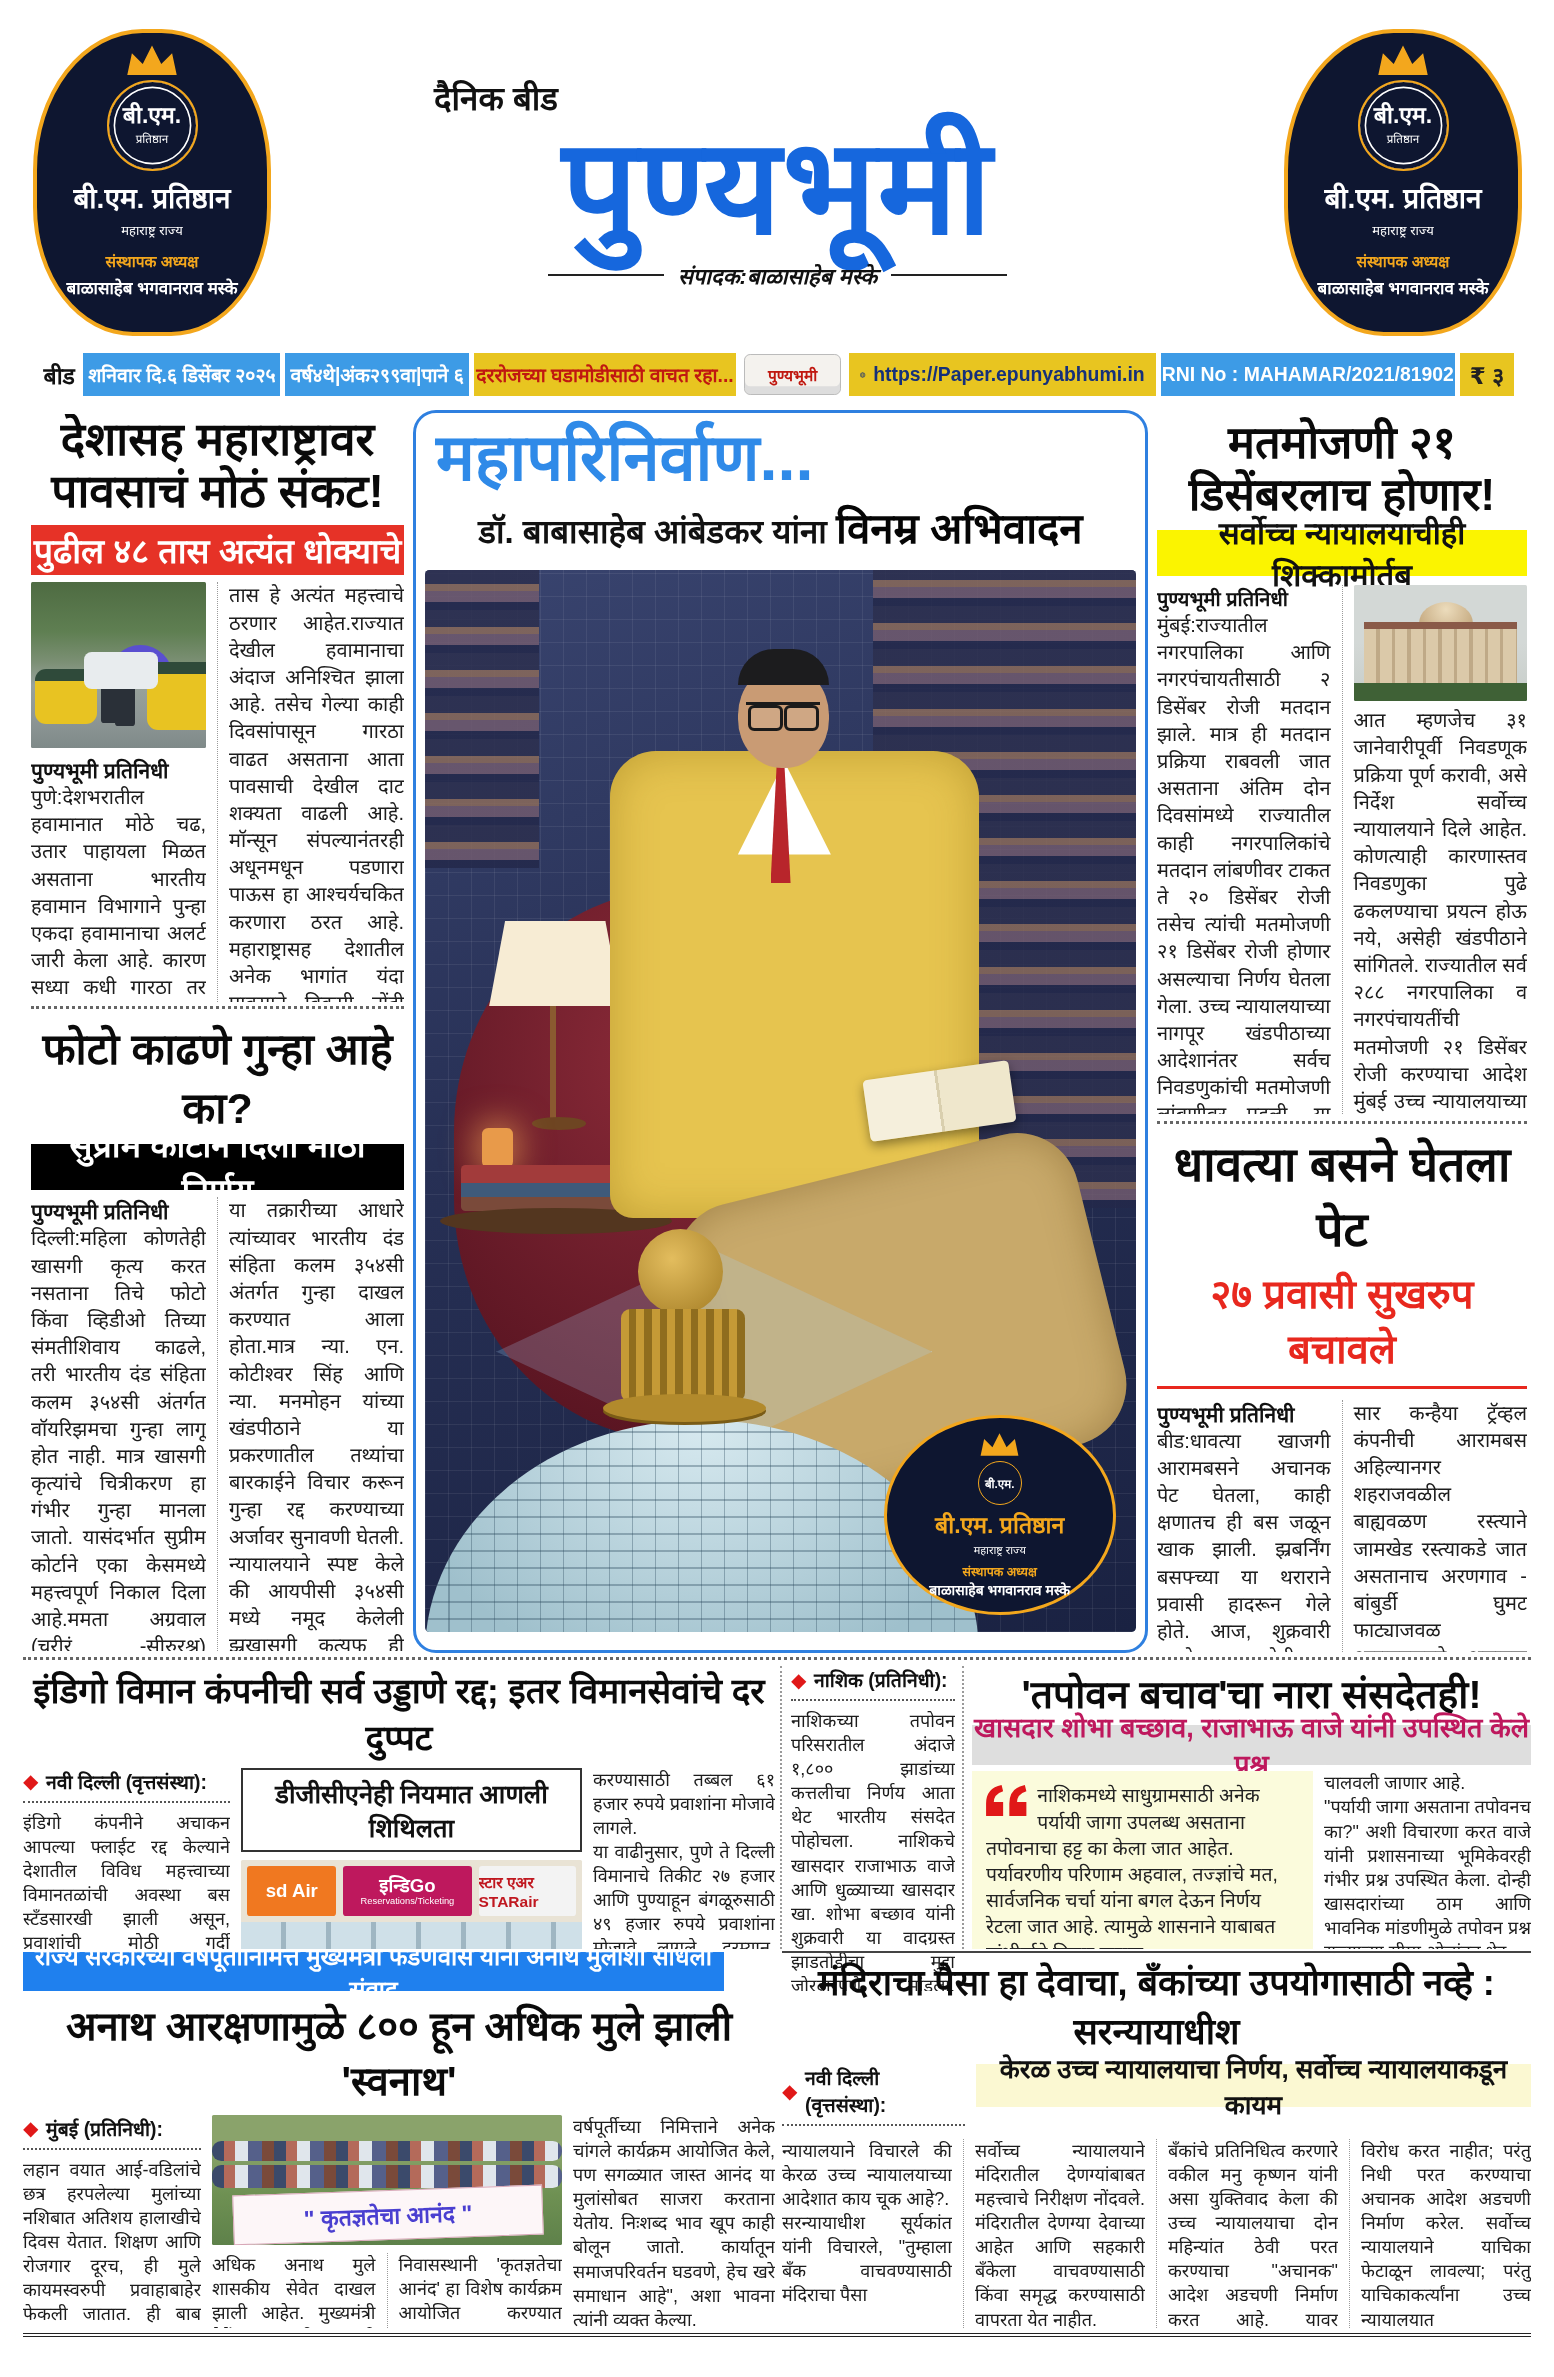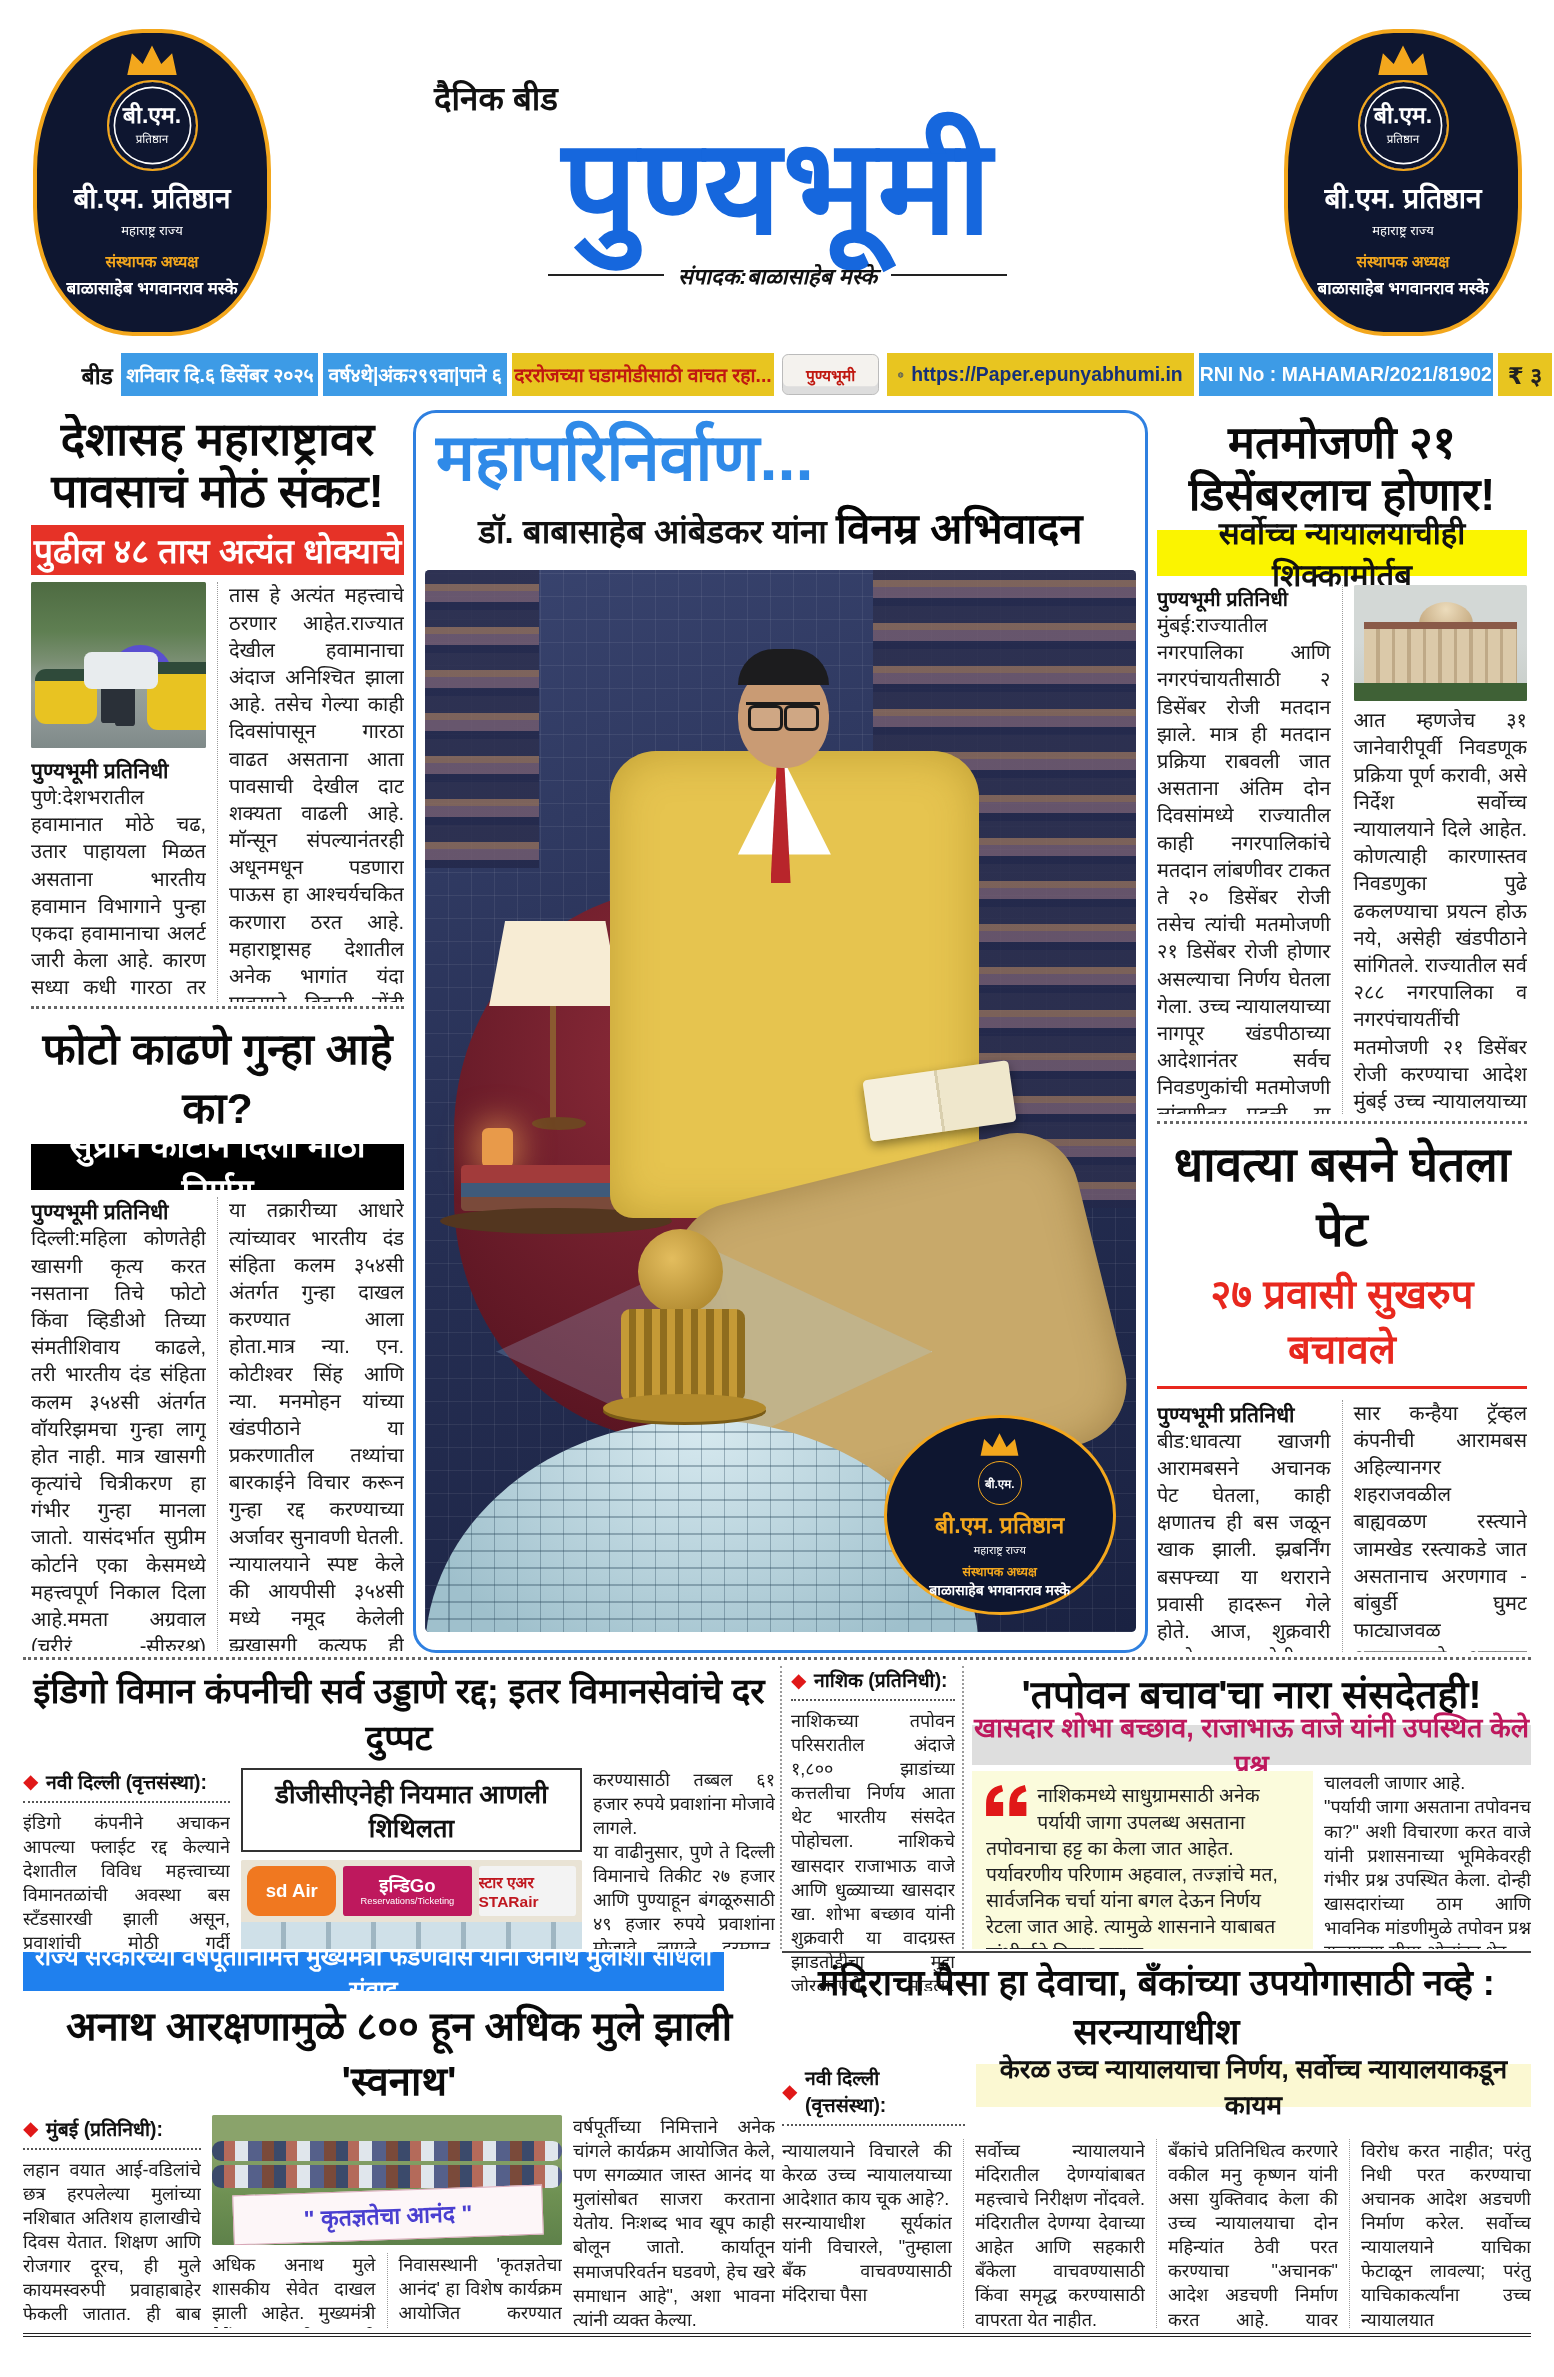--- a/index.html
+++ b/index.html
@@ -18,21 +18,21 @@
   .badge .bstate{color:#fff;font-size:13px;margin-top:4.6px;}
   .badge .bft{color:#f3a71d;font-weight:bold;font-size:15.5px;margin-top:11px;}
   .badge .bfn{color:#fff;font-weight:bold;font-size:17px;margin-top:4.6px;text-align:center;}
   .mast-center{flex:1;display:flex;flex-direction:column;align-items:center;}
   .daily{font-size:33px;font-weight:bold;color:#111;align-self:flex-start;margin-left:163px;}
   .title{font-size:133px;font-weight:900;color:#1667dd;line-height:1.02;letter-spacing:1.5px;}
   .editor-row{display:flex;align-items:center;gap:14px;margin-top:4.6px;font-style:italic;}
   .editor-row .rule{width:116px;height:2.3px;background:#222;}
   .editor{font-size:22px;font-weight:bold;color:#111;}
   
-  .dateline{top:353px;left:40px;width:1474px;height:43px;display:flex;gap:5px;align-items:stretch;font-weight:bold;margin-left:38px;}
+  .dateline{top:353px;left:40px;width:1474px;height:43px;display:flex;gap:5px;align-items:stretch;font-weight:bold;}
   .seg{display:flex;align-items:center;justify-content:center;padding:0 11px;font-size:19.4px;white-space:nowrap;overflow:hidden;}
   .seg.city{background:#fff;color:#111;font-size:23px;padding:0 4.6px;}
   .seg.blue{background:#3d9be6;color:#fff;}
   .seg.yellow{background:#e8c520;color:#c01810;}
   .seg.roll{background:#fff;padding:0 3.1px;}
   .seg.url{background:#e8c520;color:#15307a;gap:7.7px;}
   .seg.price{background:#e8c520;color:#222;font-size:23px;}
   .rollbox{width:102px;height:39px;background:#f4f2ee;border:0.8px solid #bbb;border-radius:6.2px;display:flex;align-items:center;justify-content:center;
            box-shadow:inset 0 -7.7px 0 #ddd;}
   .rolltext{color:#c01810;font-weight:bold;font-size:15.5px;}
@@ -115,21 +115,21 @@
   .walker{position:absolute;width:20px;height:54px;background:#2a3038;border-radius:7.7px 7.7px 3.1px 3.1px;}
   .auto1{position:absolute;width:85px;height:56px;background:#e8c322;border-radius:11px;border-top:12.4px solid #2f4a3a;}
   .car1{position:absolute;width:74px;height:37px;background:#e8ecee;border-radius:7.7px;}
   .sc{height:116px;background:linear-gradient(180deg,#d3d8d6 0 50%,#c7cdc9 100%);}
   .sc-bldg{position:absolute;left:6%;bottom:14%;width:88%;height:48%;background:repeating-linear-gradient(90deg,#dbc9a9 0 12.4px,#bfa987 12.4px 15.5px);border-top:7.7px solid #8a5a48;}
   .sc-dome{position:absolute;left:38%;bottom:48%;width:54px;height:37px;background:radial-gradient(circle at 50% 20%,#ecdcbc,#b99a6e);border-radius:50% 50% 0 0;border-bottom:6.2px solid #7c4a3a;}
   .sc-green{position:absolute;left:0;bottom:0;width:100%;height:16%;background:#3f6136;}
   .air{height:200px;background:#e9e3d5;}
   .air-signs{position:absolute;top:6.2px;left:0;width:100%;height:50px;display:flex;gap:6.2px;padding:0 6.2px;box-sizing:border-box;}
   .sign{display:flex;align-items:center;justify-content:center;font-weight:bold;color:#fff;border-radius:3.1px;overflow:hidden;}
-  .sign.orange{flex:1.1;background:#f07820;font-size:18.6px;border-radius:12px;}
+  .sign.orange{flex:1.1;background:#f07820;font-size:18.6px;}
   .sign.blue{flex:1.6;background:#be185d;flex-direction:column;font-size:18.6px;line-height:1.1;}
   .sign.blue .tiny{font-size:9.3px;font-weight:normal;}
   .sign.star{flex:1.2;background:#f3f3f3;color:#c01820;font-size:15.5px;}
   .air-glass{position:absolute;top:62px;left:0;width:100%;height:93px;background:repeating-linear-gradient(90deg,#cfe0e8 0 40px,#9fb6c2 40px 45px);}
   .crowd-row{position:absolute;left:0;width:100%;height:20px;border-radius:9.3px;
              background:repeating-linear-gradient(90deg,#3b4a6b 0 12.4px,#b46a5a 12.4px 23px,#e0e6ec 23px 36px,#55608a 36px 50px,#7a4a3a 50px 62px);}
   .grp{height:130px;background:linear-gradient(180deg,#8aa36b 0 25%,#6f9153 60%,#5e814a 100%);}
   .grp-banner{position:absolute;left:6%;bottom:4.6px;width:88%;height:48px;background:#fdf6f8;border:1.5px solid #d8a8b8;transform:rotate(-2deg);
              display:flex;align-items:center;justify-content:center;color:#4a3fd0;font-weight:900;font-size:23px;}
   

